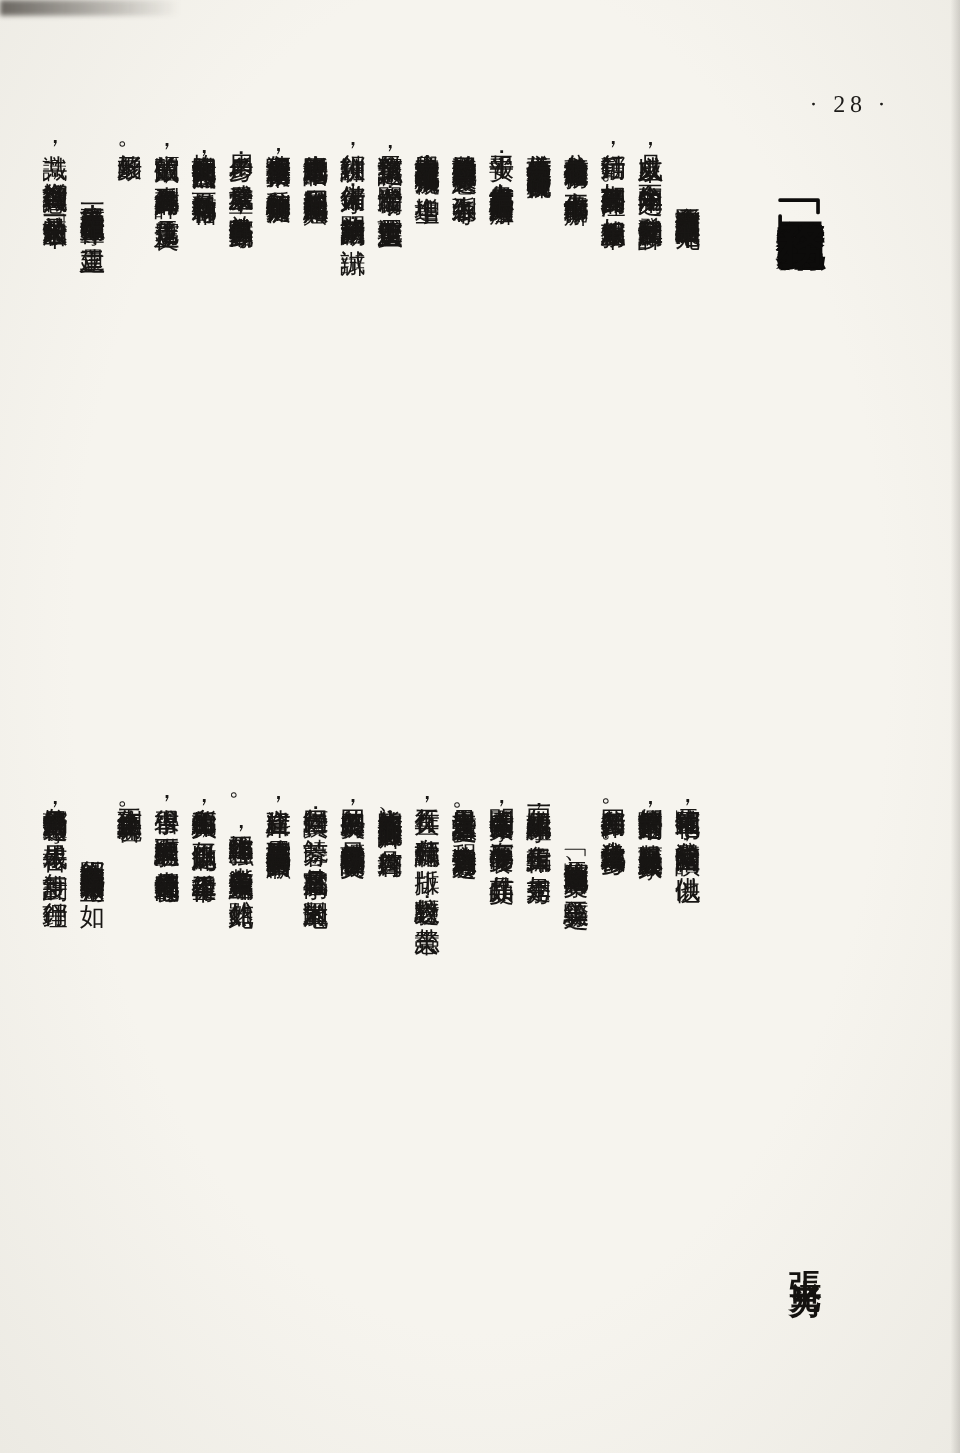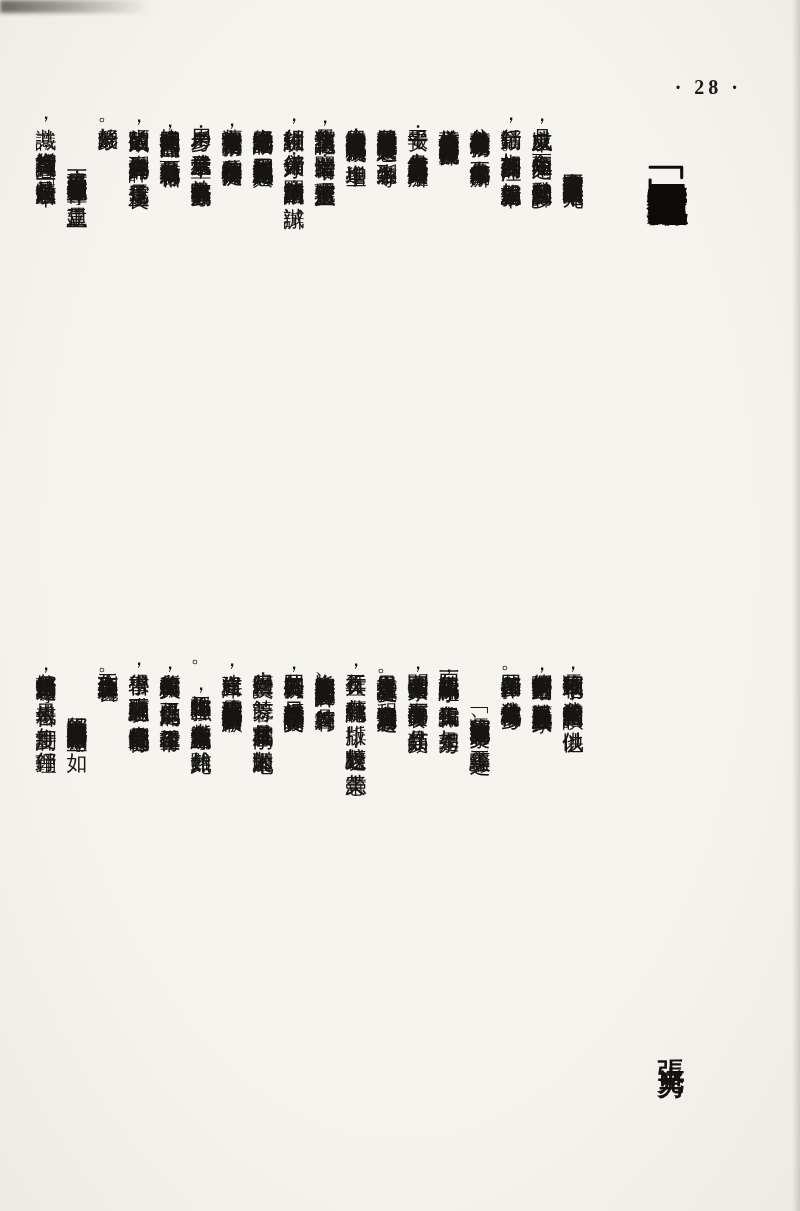--- a/index.html
+++ b/index.html
@@ -36,21 +36,20 @@
     pointer-events: none;
   }
   .page-number {
     position: absolute;
     top: 76px;
     right: 58px;
     font-size: 20px;
     letter-spacing: 4px;
     color: #1c1a18;
     white-space: nowrap;
-    font-weight: bold;
   }
   .title {
     position: absolute;
     top: 153px;
     left: 626px;
     width: 82px;
     height: 860px;
     margin: 0;
     writing-mode: vertical-rl;
     text-orientation: mixed;

